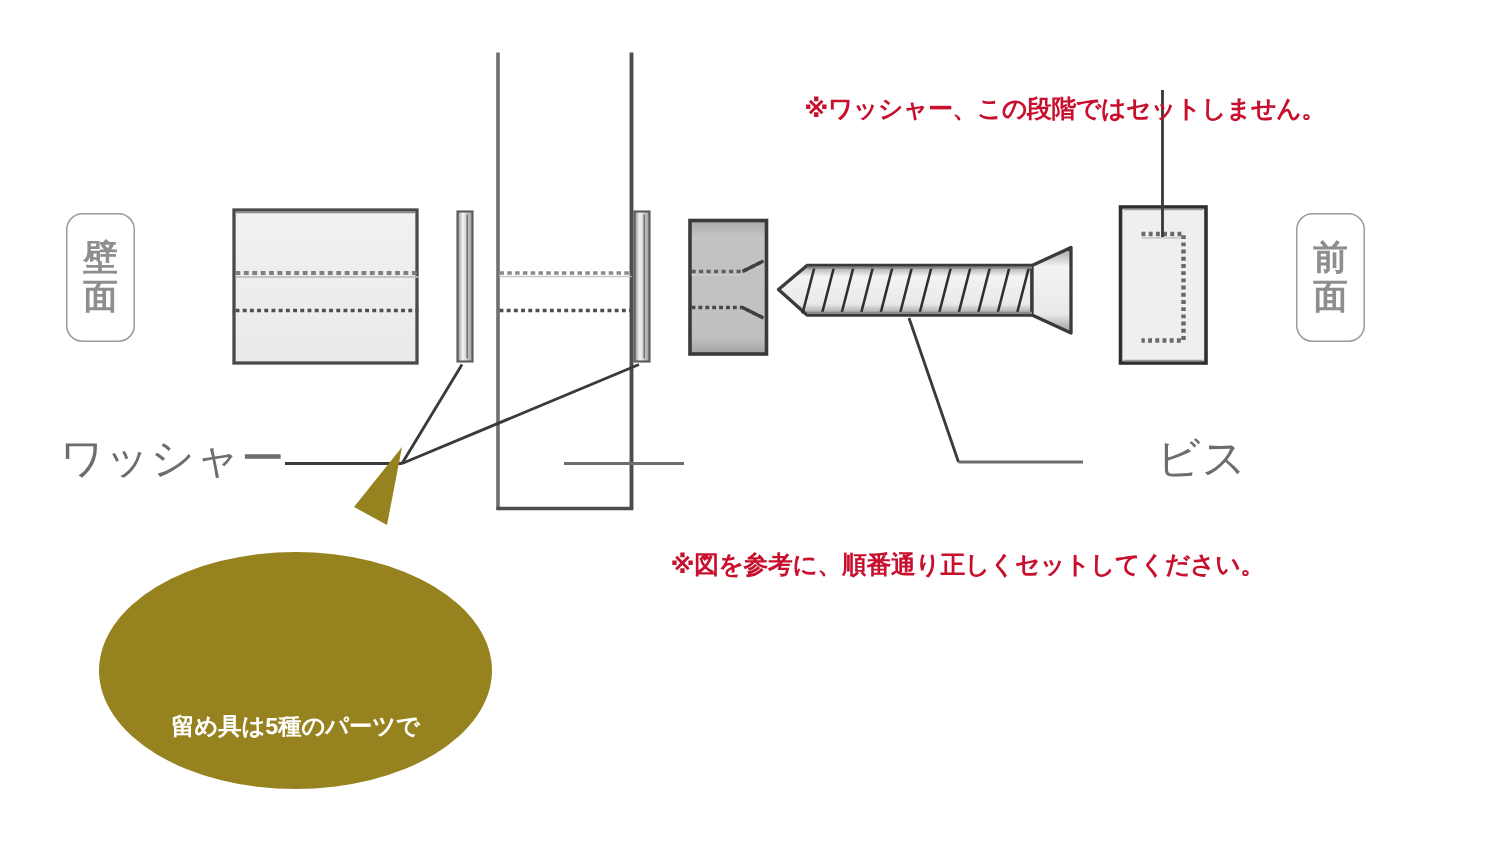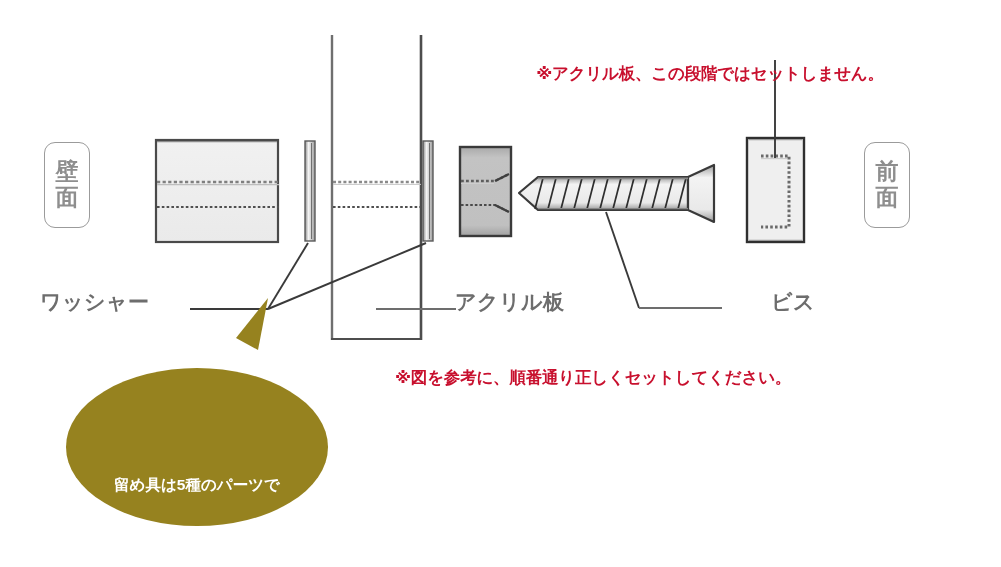--- a/index.html
+++ b/index.html
@@ -39,20 +39,21 @@
     color: #c8102e;
     font-size: 16.5px;
     font-weight: bold;
     line-height: 1.65;
     letter-spacing: -0.2px;
   }
   .note-red-bottom {
     left: 395px;
     top: 369px;
     width: 500px;
+    text-align: center;
     color: #c8102e;
     font-size: 16.5px;
     font-weight: bold;
     letter-spacing: -0.2px;
   }
 
   
   .sidebox {
     position: absolute;
     width: 46px;
@@ -70,23 +71,23 @@
     line-height: 1.12;
   }
   #sidebox-wall { left: 44px; top: 142px; }
   #sidebox-front { left: 864px; top: 142px; }
   .sidebox span { display: block; }
 
   
   .partlabel {
     position: absolute;
     color: #6d6d6d;
-    font-size: 21px;
+    font-size: 29px;
     letter-spacing: 0.5px;
-    font-weight: 700;
+    font-weight: 400;
     font-family: "Liberation Serif", "DejaVu Serif", serif;
   }
   #label-washer  { left: 40px;  top: 292px; }
   #label-acrylic { left: 455px; top: 292px; }
   #label-screw   { left: 727px; top: 292px; margin-left: 44px; }
 
   
   #bubble-text {
     left: 74px;
     top: 398px;
@@ -219,35 +220,34 @@
       <line x1="639" y1="308" x2="722" y2="308" stroke-width="1.9" stroke="#6d6d6d"></line>
     </g>
 
     <g>
       <path d="M268,298 L258,350 L236,338 Z" fill="#96821f"></path>
       <ellipse cx="197" cy="447" rx="131" ry="79" fill="#96821f"></ellipse>
     </g>
   </svg>
 
   <div class="txt note-red-top">
-    <div>※アクリル板、この段階ではセットしません。</div>
+    <div>※ワッシャー、この段階ではセットしません。</div>
   </div>
 
   <div class="sidebox" id="sidebox-wall">
     <span>壁</span>
     <span>面</span>
   </div>
 
   <div class="sidebox" id="sidebox-front">
     <span>前</span>
     <span>面</span>
   </div>
 
   <div class="txt partlabel" id="label-washer">ワッシャー</div>
-  <div class="txt partlabel" id="label-acrylic">アクリル板</div>
   <div class="txt partlabel" id="label-screw">ビス</div>
 
   <div class="txt" id="bubble-text">
     <span>留め具は5種のパーツで</span>
     
     
   </div>
 
   <div class="txt note-red-bottom">※図を参考に、順番通り正しくセットしてください。</div>
 

